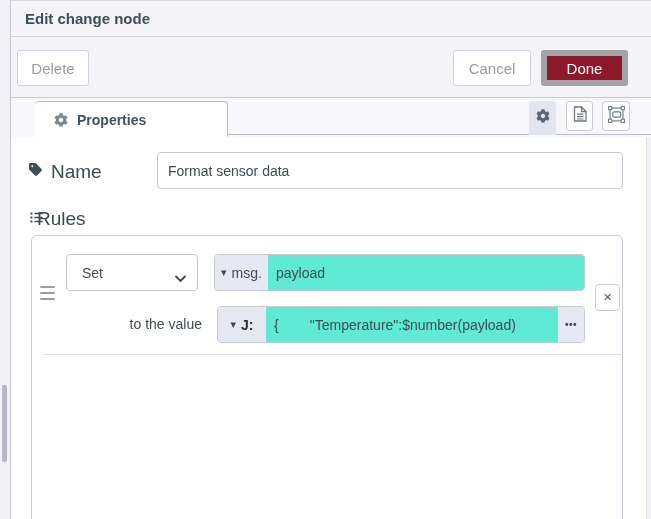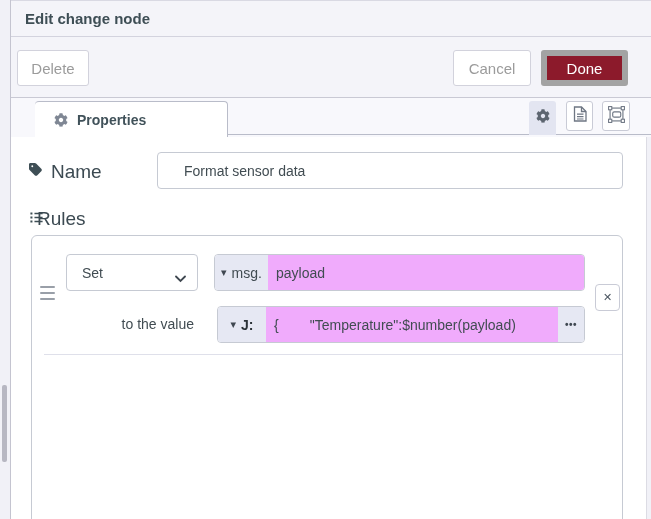--- a/index.html
+++ b/index.html
@@ -35,43 +35,43 @@
   .tabbtn-gear { left:518px; height:34px; background:#e3e5f1; border:none; border-radius:3px 3px 0 0; }
   .tabbtn-doc { left:555px; }
   .tabbtn-app { left:591px; width:28px; }
 
   
   .right-strip { position:absolute; left:635px; top:137px; width:6px; height:382px; background:#f1f1f7; border-left:1px solid #dcdce4; }
 
   
   .icon-cell { position:absolute; width:16px; height:16px; display:flex; align-items:center; }
   .lbl { position:absolute; font-size:19px; color:#3c4a52; }
-  .name-input { position:absolute; left:146px; top:152px; width:466px; height:37px; border:1px solid #c6cad3; border-radius:4px; padding:0 26px; font-size:14px; font-family:inherit; color:#414c52; background:#fff; }
+  .name-input { position:absolute; left:146px; top:152px; width:466px; height:37px; border:1px solid #c6cad3; border-radius:4px; padding:0 10px; font-size:14px; font-family:inherit; color:#414c52; background:#fff; }
 
   
   .rules-box { position:absolute; left:20px; top:235px; width:592px; height:300px; border:1px solid #c6cad3; border-radius:6px; background:#fff; }
   .drag-handle { position:absolute; left:8px; top:50px; width:15px; height:14px; display:flex; flex-direction:column; justify-content:space-between; cursor:grab; }
   .drag-handle i { display:block; height:2px; background:#999fa8; border-radius:1px; }
 
   .action-select { position:absolute; left:34px; top:18px; width:132px; height:37px; background:#fff; border:1px solid #c6cad3; border-radius:4px; display:flex; align-items:center; font-size:14px; color:#414c52; padding-left:15px; cursor:pointer; }
   .action-select .chev { position:absolute; right:11px; top:15px; }
 
   .composite { position:absolute; height:37px; border:1px solid #c6cad3; border-radius:4px; display:flex; overflow:hidden; background:#fff; }
   .prop-input { left:182px; top:18px; width:371px; }
   .expr-input { left:185px; top:70px; width:368px; }
   .type-btn { background:#e6e8f3; display:flex; align-items:center; justify-content:center; gap:5px; font-size:14px; color:#414c52; cursor:pointer; flex:0 0 auto; }
   .type-btn .caret { font-size:11px; color:#3f4750; }
   .prop-type { width:53px; }
   .expr-type { width:48px; }
   .jsonata-glyph { font-weight:bold; font-size:14px; color:#2b3238; }
-  .inner-input { flex:1 1 auto; min-width:0; border:none; outline:none; font-size:14px; font-family:inherit; color:#414c52; padding:0 0 0 8px; background:#f0abfc; white-space:pre; }
+  .inner-input { flex:1 1 auto; min-width:0; border:none; outline:none; font-size:14px; font-family:inherit; color:#414c52; padding:0 0 0 8px; background:#5eead4; white-space:pre; }
   .expand-btn { flex:0 0 26px; background:#e6e8f3; display:flex; align-items:center; justify-content:center; cursor:pointer; }
   .ellipsis-glyph { font-size:10px; font-weight:bold; letter-spacing:0.5px; color:#3f4750; }
 
-  .to-label { position:absolute; left:12px; top:70px; width:150px; line-height:37px; text-align:right; font-size:14px; color:#414c52; }
+  .to-label { position:absolute; left:20px; top:70px; width:150px; line-height:37px; text-align:right; font-size:14px; color:#414c52; }
 
   .remove-btn { position:absolute; left:563px; top:48px; width:25px; height:27px; background:#fff; border:1px solid #c9cbd6; border-radius:4px; display:flex; align-items:center; justify-content:center; cursor:pointer; }
   .remove-glyph { font-size:11px; font-weight:bold; color:#4a5560; }
 
   .rule-divider { position:absolute; left:12px; top:118px; width:578px; height:1px; background:#dfe0ea; }
 </style>
 </head>
 <body>
 
 <div class="page">

